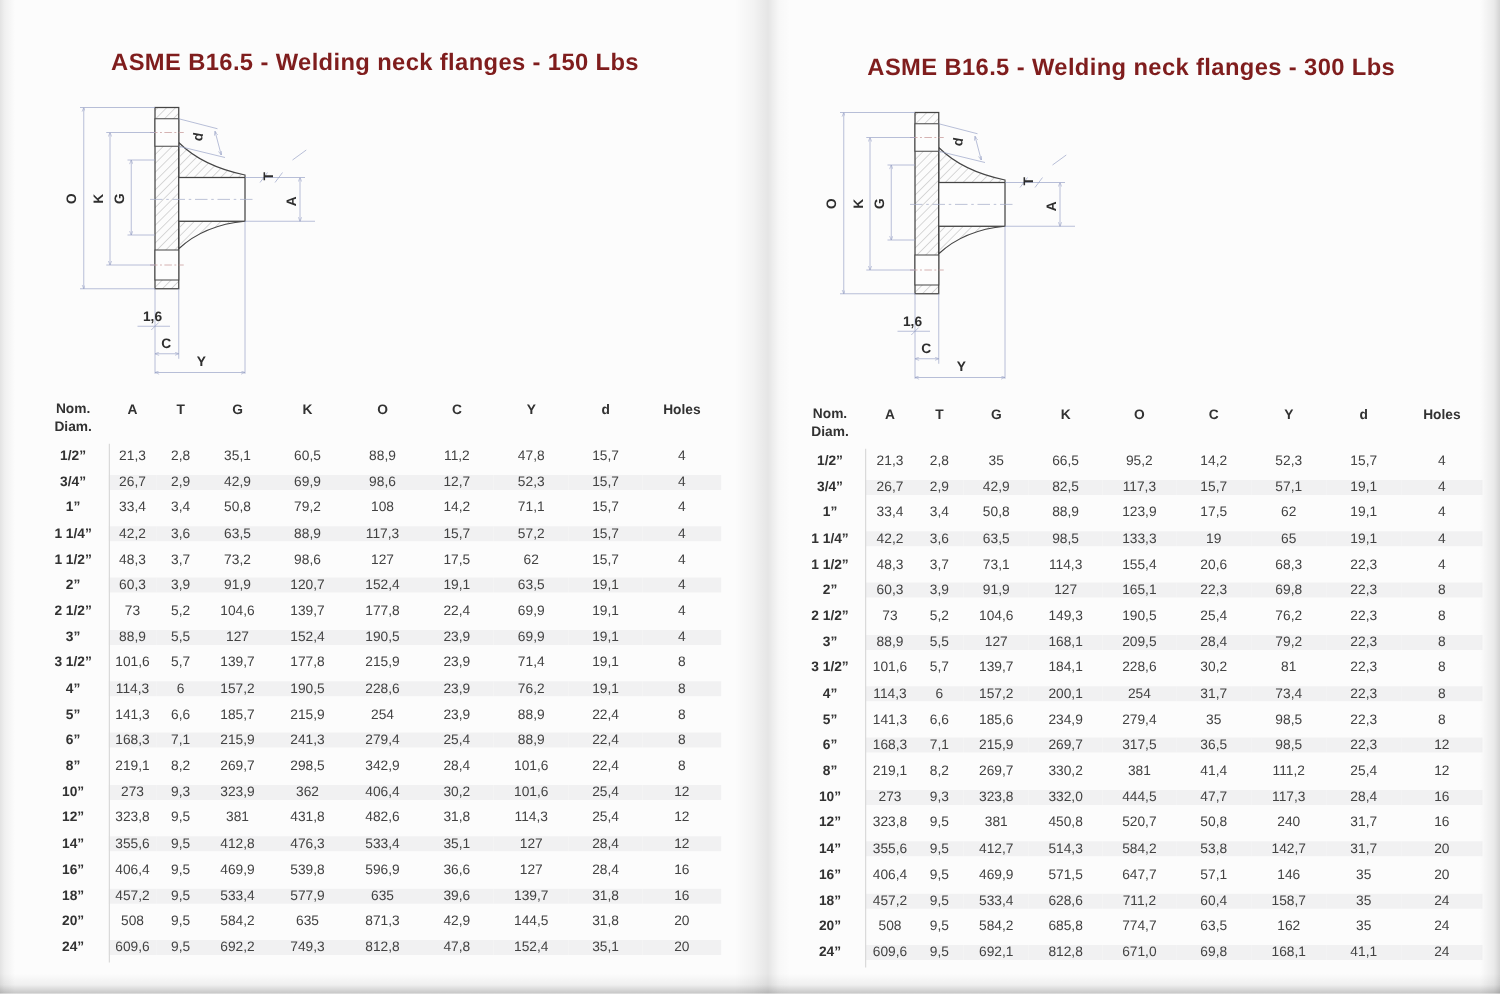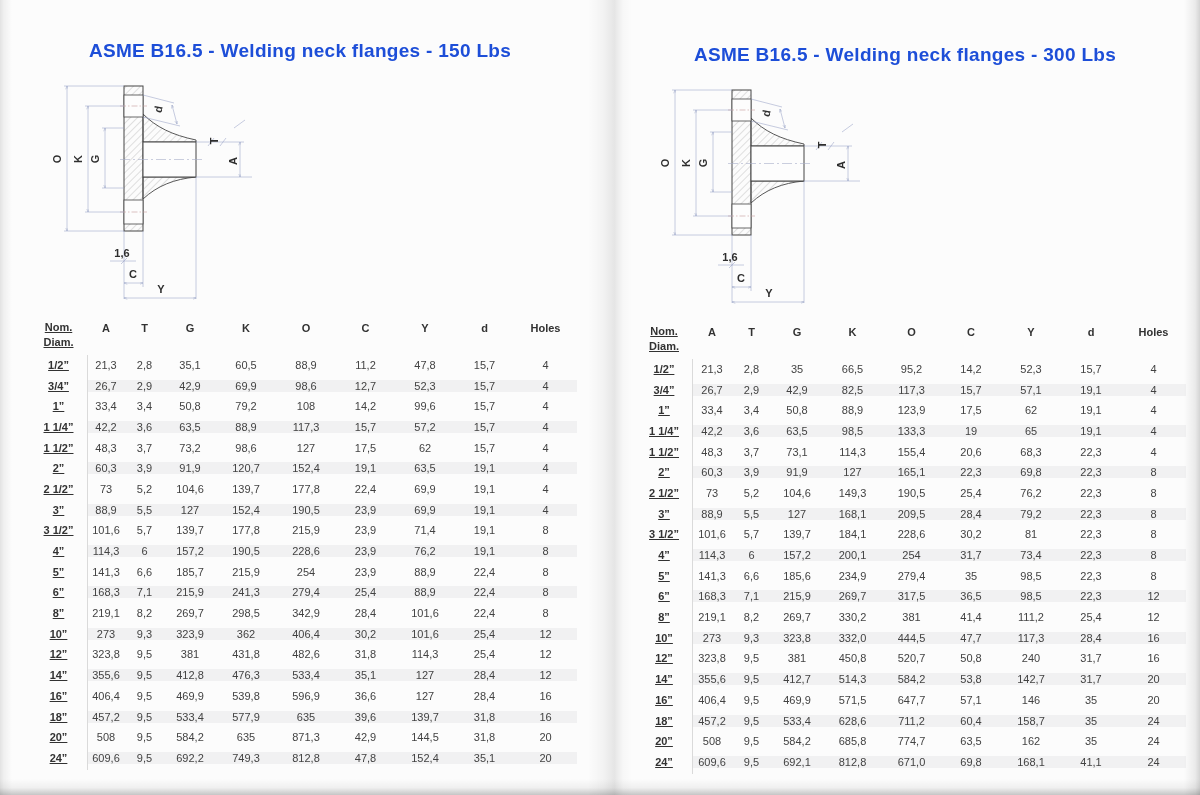--- a/index.html
+++ b/index.html
@@ -1,26 +1,26 @@
 <!DOCTYPE html>
 <html><head>
 <meta charset="utf-8">
 <style>
   html,body{margin:0;padding:0;}
   .canvas{position:relative;width:1200px;height:795px;background:#fcfcfc;overflow:hidden;
           font-family:"Liberation Sans",sans-serif;}
   .title{position:absolute;margin:0;text-align:center;font-size:19px;font-weight:600;
-         color:#1d4ed8;letter-spacing:.3px;font-family:"Liberation Sans",sans-serif;}
+         color:#7f1d1d;letter-spacing:.3px;font-family:"Liberation Sans",sans-serif;}
   .diagram{position:absolute;width:230px;height:230px;}
   .diagram svg{display:block;}
   .diagram text{font-family:"Liberation Sans",sans-serif;font-weight:700;fill:#2e2e2e;font-size:11px;}
   .ftable{position:absolute;}
   .trow{display:grid;grid-template-columns:var(--cols);height:20.7px;align-items:center;}
   .cell{text-align:center;font-size:11px;color:#424242;}
-  .c0{font-weight:700;color:#323232;text-decoration:underline;}
+  .c0{font-weight:700;color:#323232;}
   .stripe .cell:not(.c0){background:#f1f1f2;}
   .thead{height:31.5px;margin-bottom:3px;align-items:start;}
   .thead .cell{font-weight:700;color:#323232;padding-top:2px;}
   .thead .c0{line-height:15px;padding-top:0;text-align:center;}
   .divider{position:absolute;left:var(--div,57px);top:35px;width:1px;height:415px;background:#dadada;}
   .seam{position:absolute;top:0;bottom:0;left:588px;width:44px;pointer-events:none;
         background:linear-gradient(90deg,rgba(0,0,0,0) 0%,rgba(0,0,0,.04) 35%,rgba(0,0,0,.09) 60%,rgba(0,0,0,.02) 80%,rgba(0,0,0,0) 100%);}
   .edge-left{position:absolute;top:0;bottom:0;left:0;width:12px;pointer-events:none;
         background:linear-gradient(270deg,rgba(0,0,0,0) 0%,rgba(0,0,0,.05) 70%,rgba(0,0,0,.10) 100%);}
   .edge-right{position:absolute;top:0;bottom:0;right:0;width:16px;pointer-events:none;
@@ -142,21 +142,21 @@
           <div class="cell c9">4</div>
         </div>
         <div class="trow">
           <div class="cell c0">1”</div>
           <div class="cell c1">33,4</div>
           <div class="cell c2">3,4</div>
           <div class="cell c3">50,8</div>
           <div class="cell c4">79,2</div>
           <div class="cell c5">108</div>
           <div class="cell c6">14,2</div>
-          <div class="cell c7">99,6</div>
+          <div class="cell c7">71,1</div>
           <div class="cell c8">15,7</div>
           <div class="cell c9">4</div>
         </div>
         <div class="trow stripe">
           <div class="cell c0">1 1/4”</div>
           <div class="cell c1">42,2</div>
           <div class="cell c2">3,6</div>
           <div class="cell c3">63,5</div>
           <div class="cell c4">88,9</div>
           <div class="cell c5">117,3</div>

